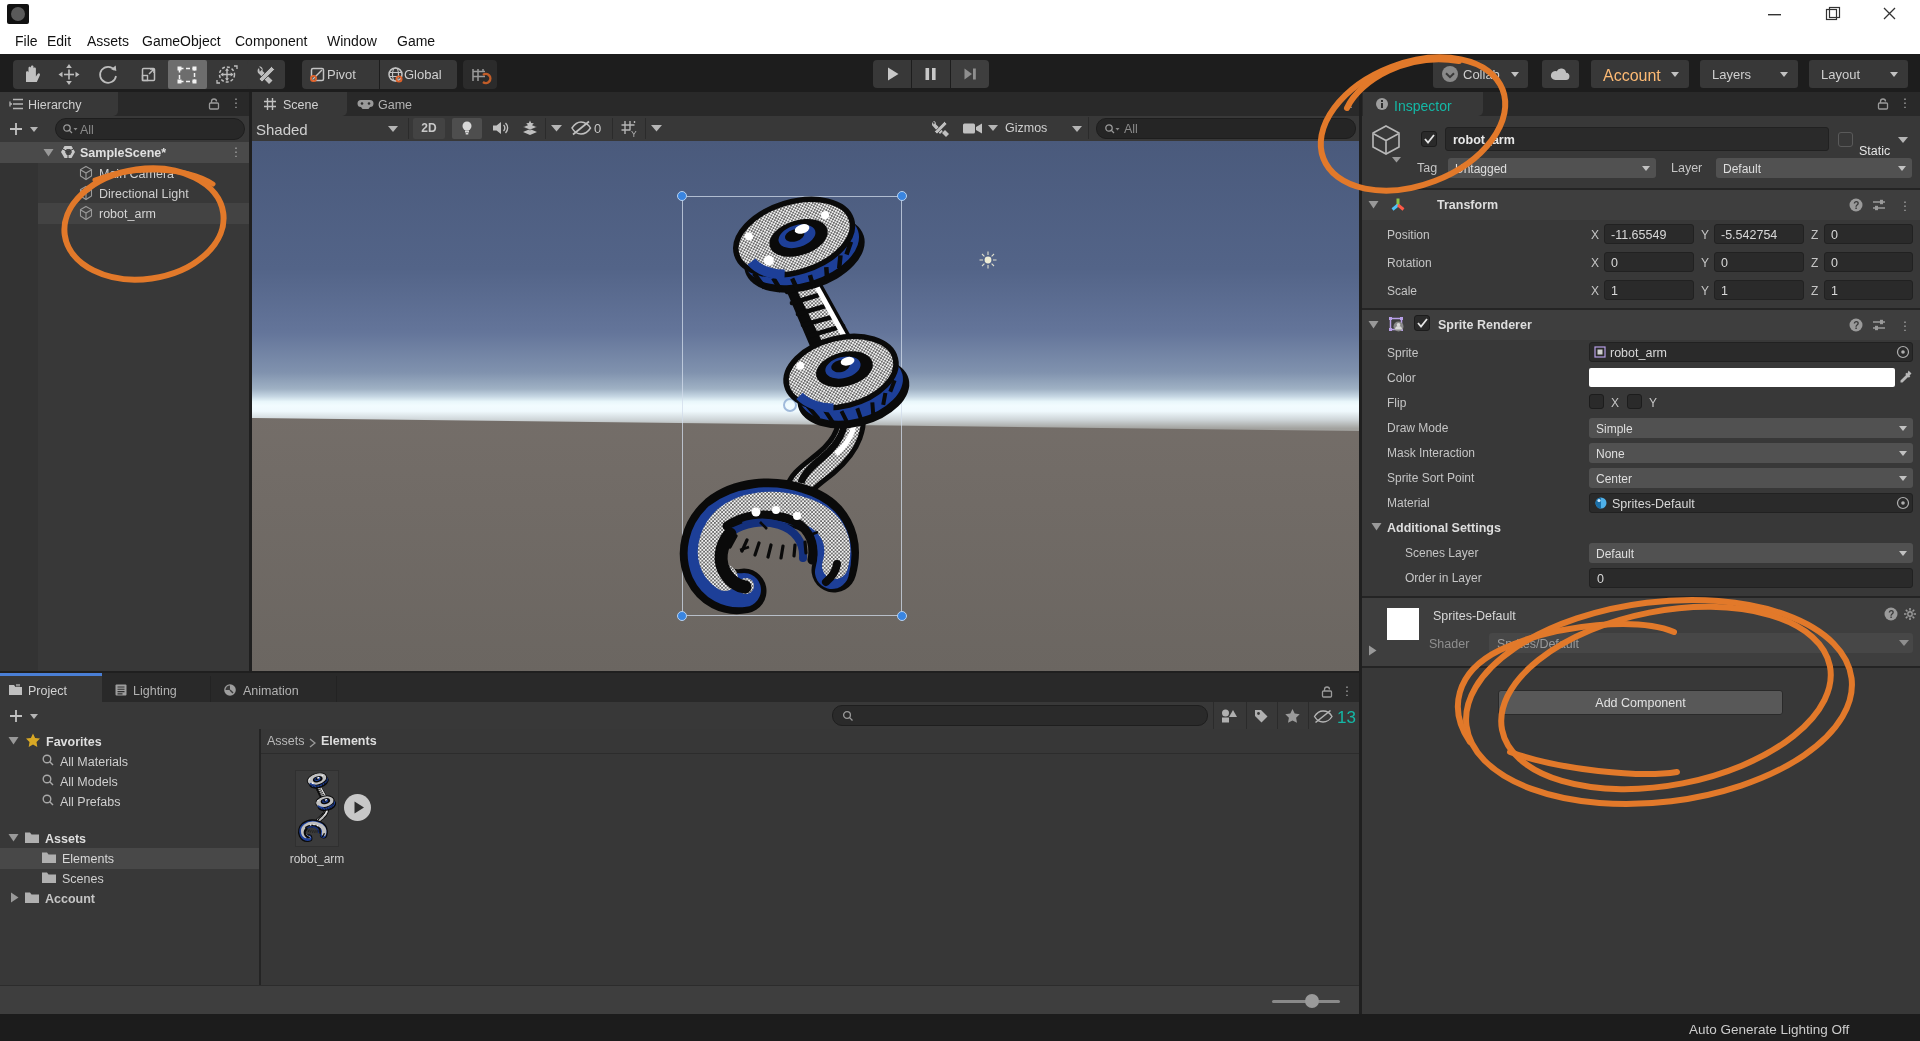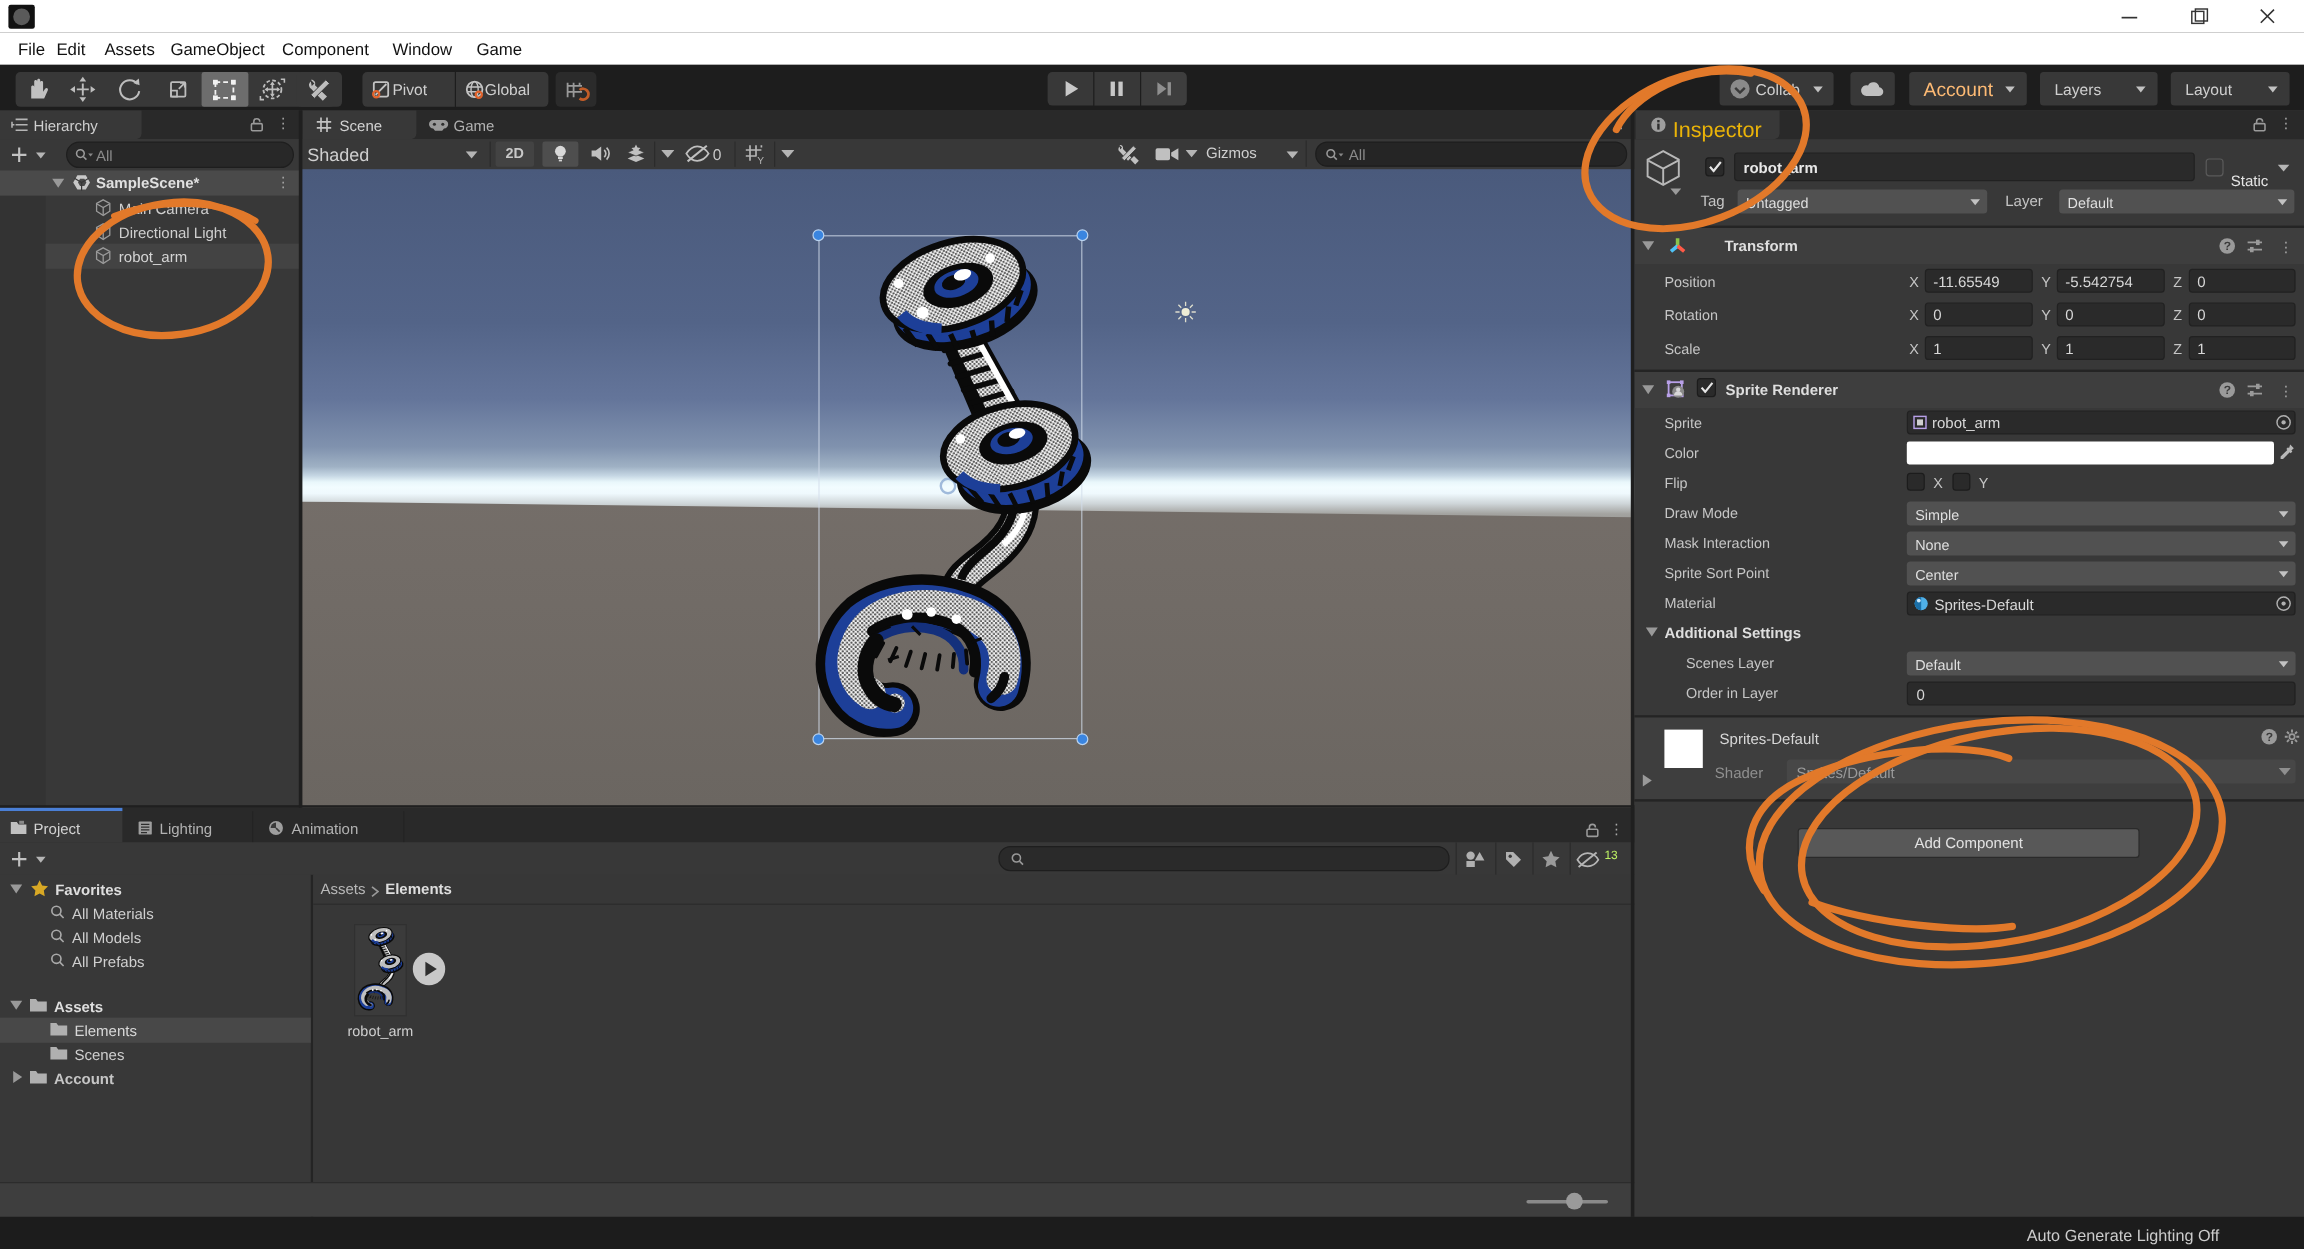--- a/index.html
+++ b/index.html
@@ -396,21 +396,21 @@
 <div id="insp">
 <div class="a" style="left:1362px;top:92px;width:558px;height:922px;background:#383838"></div>
 
 <div class="a" style="left:1362px;top:92px;width:558px;height:24px;background:#292929"></div>
 <div class="a" style="left:1363px;top:92px;width:120px;height:24px;background:#383838;border-radius:0 0 5px 0"></div>
 <svg class="a" style="left:1375px;top:97px" width="14" height="14" viewBox="0 0 14 14">
 <circle cx="7" cy="7" r="6" fill="#9e9e9e"></circle>
         <rect x="6" y="6" width="2" height="5" fill="#2e2e2e"></rect>
         <rect x="6" y="3" width="2" height="2" fill="#2e2e2e"></rect>
 </svg>
-<div class="a" style="left:1394px;top:98px;color:#eab308;font-size:18px">Inspector</div>
+<div class="a" style="left:1394px;top:98px;color:#14b8a6;font-size:14px">Inspector</div>
 <svg class="a" style="left:1876px;top:97px" width="14" height="14" viewBox="0 0 14 14">
 <rect x="2.5" y="6" width="9" height="6" rx="1" fill="none" stroke="#9a9a9a" stroke-width="1.3"></rect>
 <path d="M4.5 6 V4.5 a2.5 2.5 0 0 1 5 0" fill="none" stroke="#9a9a9a" stroke-width="1.3"></path>
 </svg>
 <div class="a" style="left:1899px;top:96px;color:#a8a8a8;font-size:12px">⋮</div>
 
 <svg class="a" style="left:1370px;top:124px" width="34" height="40" viewBox="0 0 34 40">
 <g fill="none" stroke="#b8b8b8" stroke-width="1.6">
 <path d="M16 2 L29 9 L29 23 L16 30 L3 23 L3 9 Z"></path>
 <path d="M3.6 9.8 L16 16.5 L28.4 9.8 M16 16.5 V 29.5"></path>
@@ -674,21 +674,21 @@
 </svg>
 <div class="a" style="left:1277px;top:702px;width:1px;height:27px;background:#2b2b2b"></div>
 <svg class="a" style="left:1284px;top:708px" width="17" height="16" viewBox="0 0 17 16">
 <path d="M8.5 1 l2.2 4.6 5 .7 -3.6 3.5 .9 5 -4.5 -2.4 -4.5 2.4 .9 -5 L1.3 6.3 l5 -.7 Z" fill="#9a9a9a"></path>
 </svg>
 <div class="a" style="left:1308px;top:702px;width:1px;height:27px;background:#2b2b2b"></div>
 <svg class="a" style="left:1313px;top:709px" width="22" height="15" viewBox="0 0 22 15">
 <path d="M1.5 7.5 C4 3.5 7.5 2 10 2 C14 2 17.5 4.7 19 7.5 C16.5 11.5 13 13 10 13 C6.5 13 3.5 10.8 1.5 7.5 Z" fill="none" stroke="#b5b5b5" stroke-width="1.4"></path>
 <path d="M2.5 13.5 L17.5 1.5" stroke="#b5b5b5" stroke-width="1.6"></path>
 </svg>
-<div class="a" style="left:1337px;top:708px;color:#bef264;font-size:10px">13</div>
+<div class="a" style="left:1337px;top:708px;color:#14b8a6;font-size:17px">13</div>
 
 <div class="a" style="left:0;top:729px;width:259px;height:256px;background:#383838"></div>
 <div class="a" style="left:259px;top:729px;width:2px;height:285px;background:#242424"></div>
 <div class="a" style="left:261px;top:729px;width:1101px;height:256px;background:#373737"></div>
 
 <svg class="a" style="left:8px;top:736px" width="11" height="9" viewBox="0 0 11 9">
         <path d="M0.5 1 h10 L5.5 8.5 Z" fill="#999"></path>
       </svg>
 <svg class="a" style="left:25px;top:733px" width="16" height="15" viewBox="0 0 16 15">
         <path d="M8 0.5 l2.1 4.4 4.9 .7 -3.5 3.4 .8 4.9 -4.3 -2.3 -4.3 2.3 .8 -4.9 L1 5.6 l4.9 -.7 Z" fill="#d8a825"></path>

